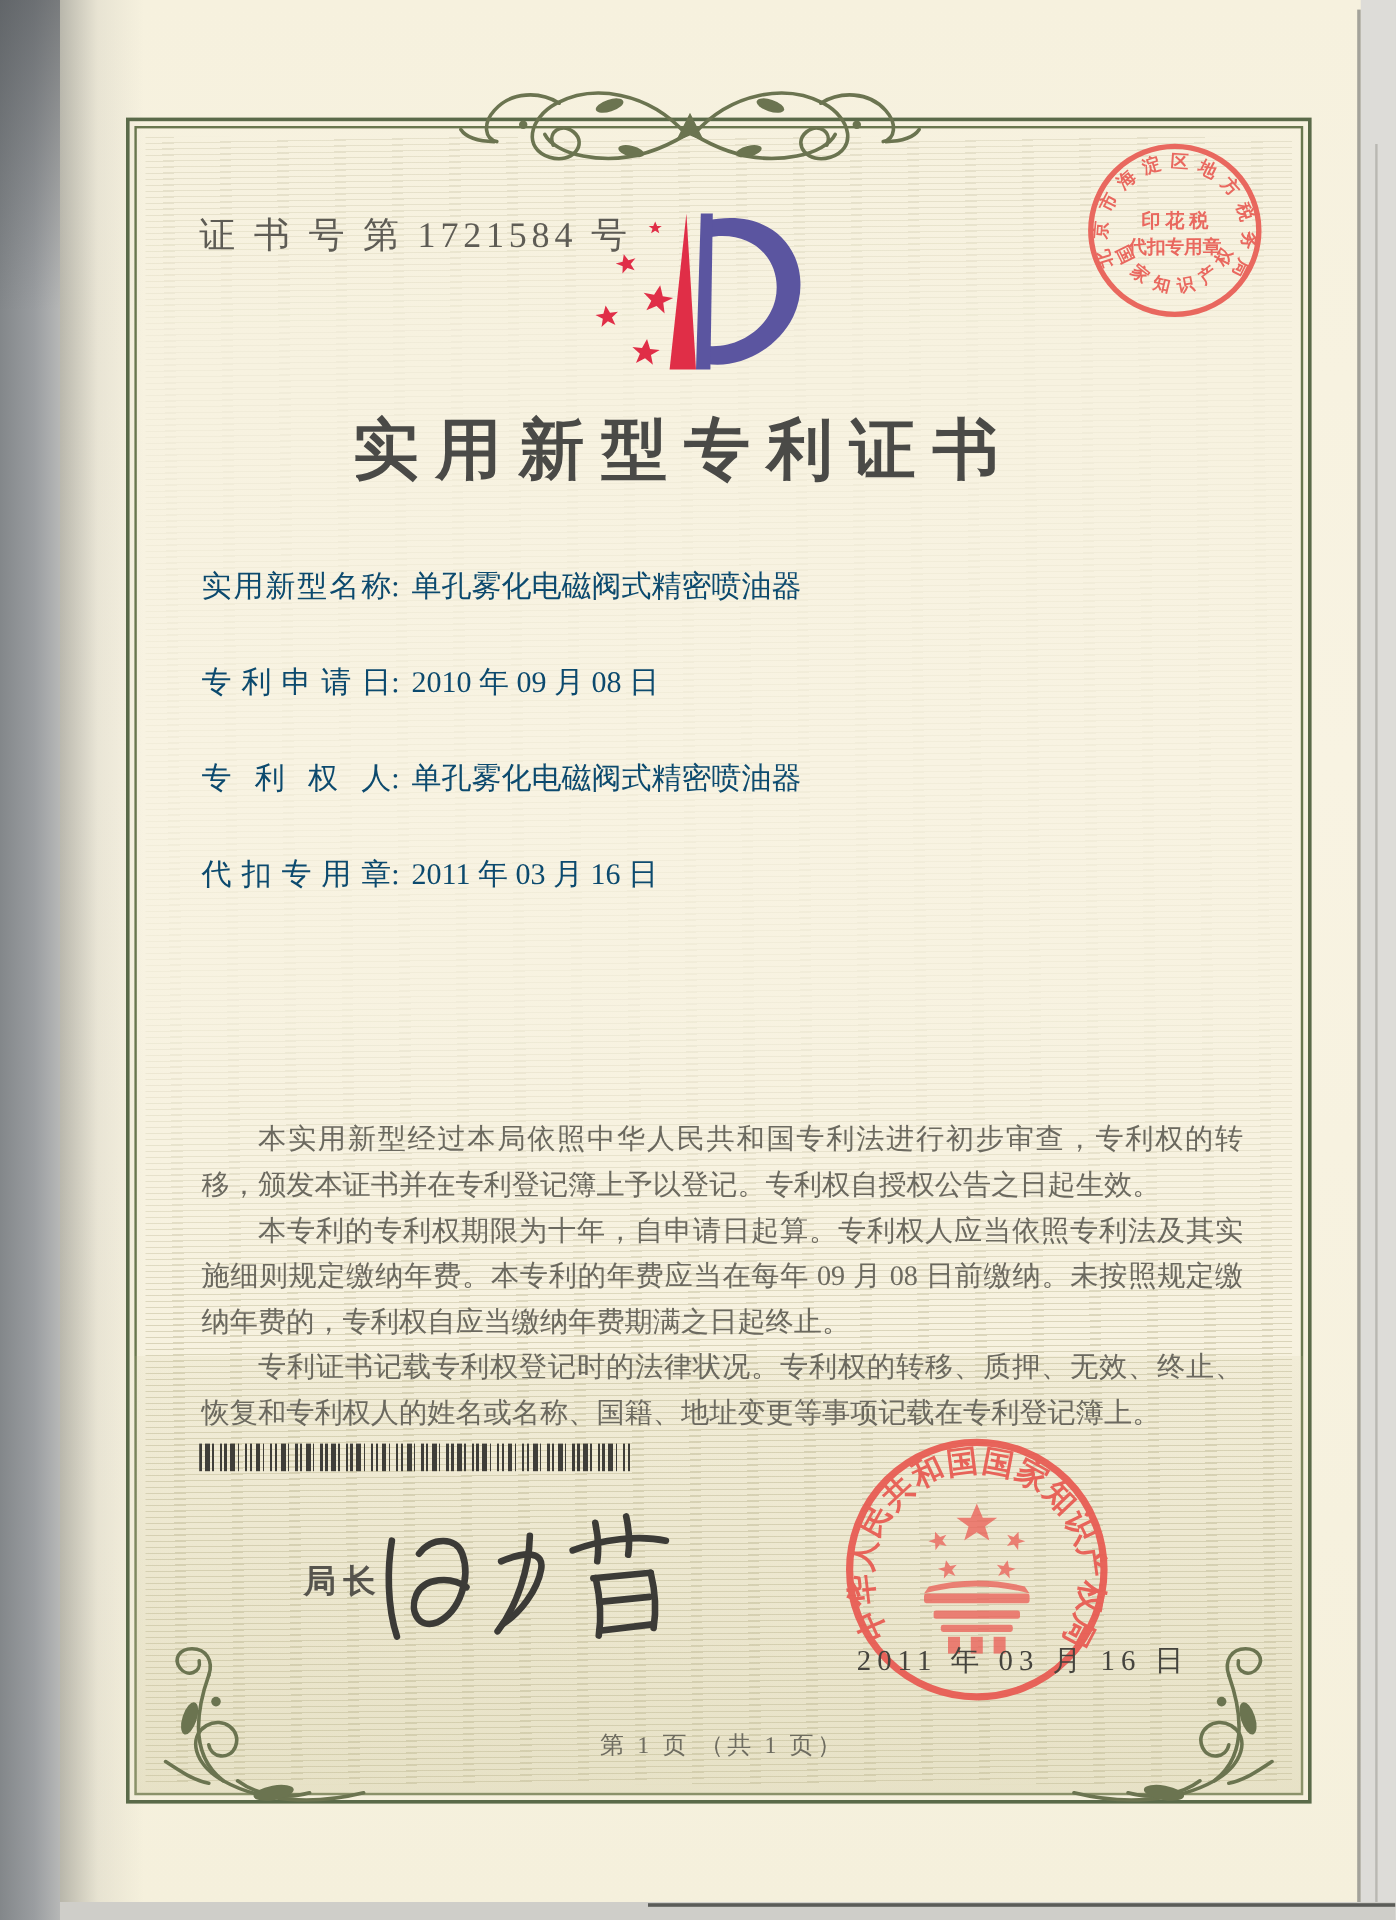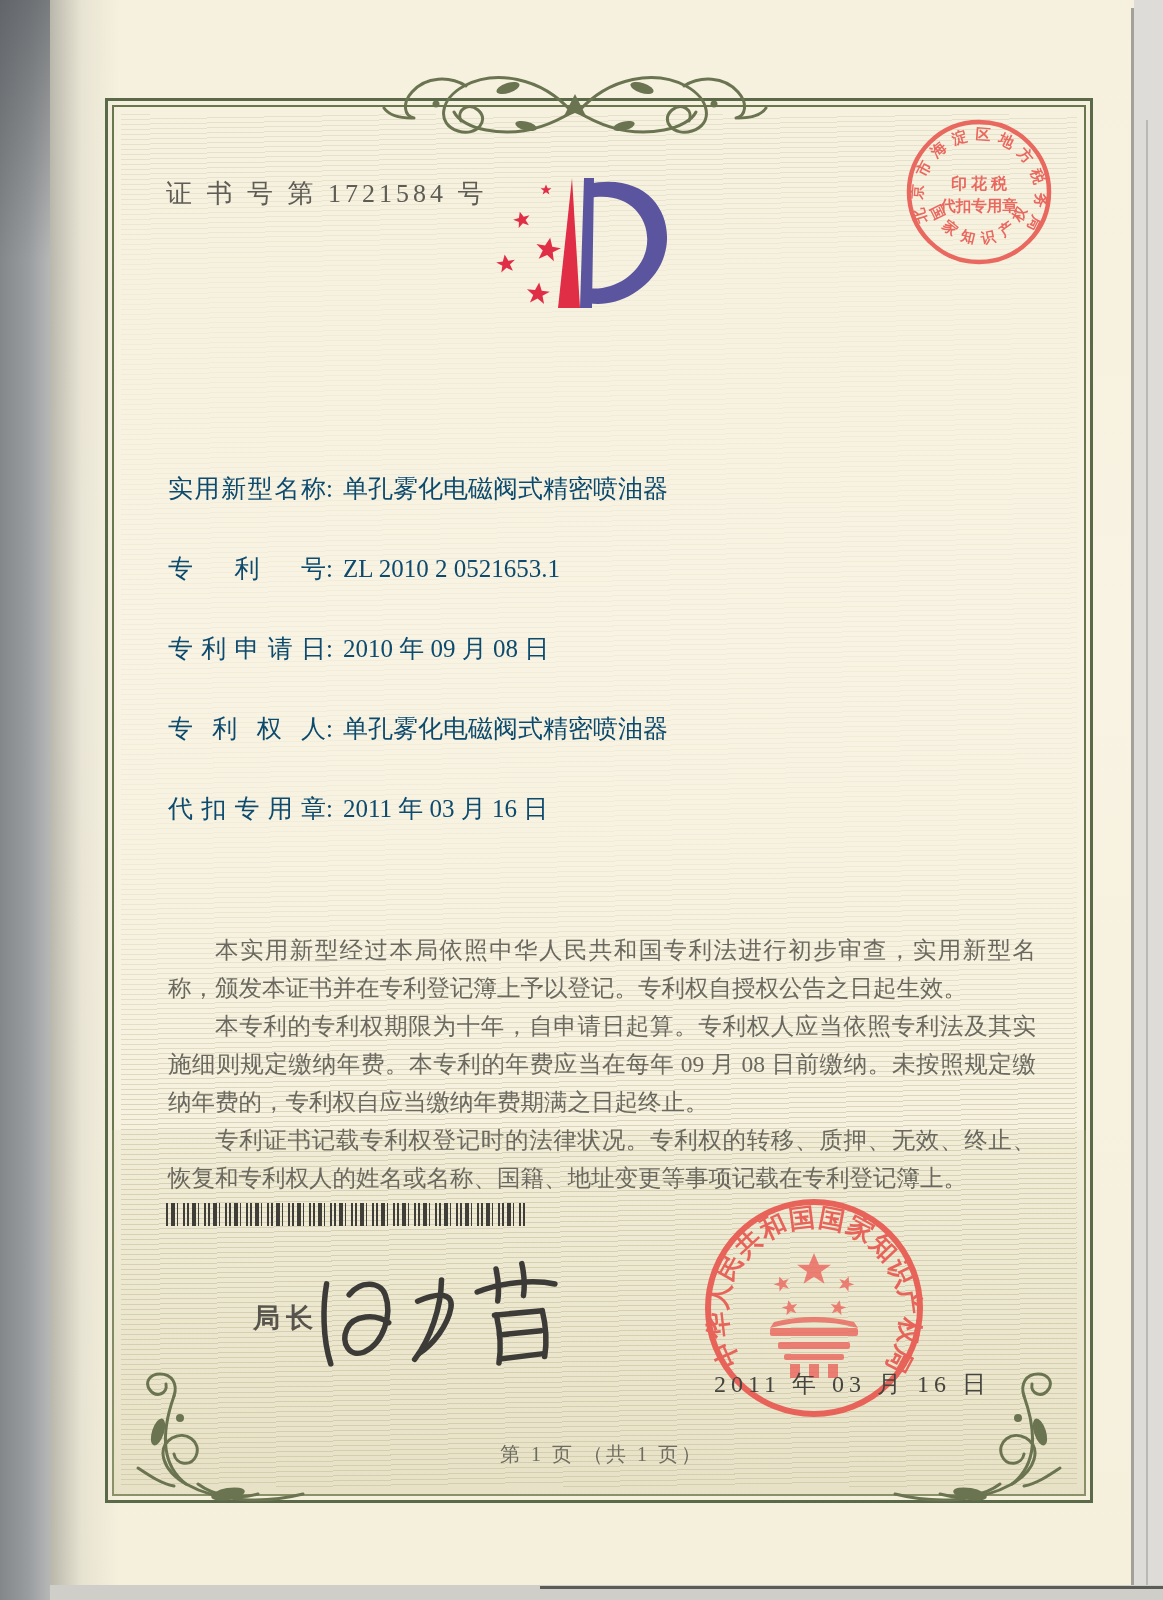--- a/index.html
+++ b/index.html
@@ -30,21 +30,21 @@
     -webkit-mask:linear-gradient(180deg,rgba(0,0,0,.5) 0 4%,rgba(0,0,0,.16) 12% 52%,rgba(0,0,0,.55) 64%,rgba(0,0,0,.95) 74% 100%);
     mask:linear-gradient(180deg,rgba(0,0,0,.5) 0 4%,rgba(0,0,0,.16) 12% 52%,rgba(0,0,0,.55) 64%,rgba(0,0,0,.95) 74% 100%);}
   .khaki-tint{position:absolute;left:112px;top:1130px;width:974px;height:366px;
     background:linear-gradient(180deg,rgba(205,199,158,.12),rgba(203,197,156,.34));z-index:1;}
 
   
   .orn{position:absolute;z-index:3;color:#6b7450;}
 
   
   .z{position:absolute;z-index:4;}
-  .cert-no{left:166px;top:176px;font-size:26px;letter-spacing:4px;color:#5e5c55;}
+  .cert-no{left:166px;top:176px;font-size:30px;letter-spacing:4px;color:#5e5c55;}
   .title{left:0;top:338px;width:1140px;text-align:center;font-size:55px;font-weight:bold;
     letter-spacing:14px;color:#4a4a47;}
   .fields{left:168px;top:472px;width:760px;color:#0c4a6e;font-size:25px;}
   .field-row{height:46px;margin-bottom:34px;white-space:nowrap;}
   .f-label{display:inline-block;width:158px;text-align:justify;text-align-last:justify;}
   .f-colon{display:inline-block;margin-right:10px;}
   .paras{left:168px;top:931px;width:868px;font-size:23.5px;line-height:38px;
     color:#6b695f;text-align:justify;}
   .paras p{margin:0;text-indent:2em;}
   .barcode{left:166px;top:1203px;width:362px;height:23px;z-index:4;
@@ -142,41 +142,39 @@
     </text>
     <text font-size="14.5" fill="#e8564e" font-weight="bold">
       <textPath href="#tax-bot-arc" startOffset="6" textLength="148">国家知识产权局</textPath>
     </text>
     <text x="76" y="73" text-anchor="middle" font-size="16" font-weight="bold" fill="#e8564e">印 花 税</text>
     <text x="76" y="95" text-anchor="middle" font-size="15.5" font-weight="bold" fill="#e8564e">代扣专用章</text>
   </svg>
 
   <div class="z cert-no">证 书 号 第 1721584 号</div>
 
+  <div class="z title">实用新型专利证书</div>
 
   <div class="z fields">
     <div class="field-row">
       <span class="f-label">实用新型名称</span><span class="f-colon">:</span><span class="f-value">单孔雾化电磁阀式精密喷油器</span>
     </div>
     <div class="field-row">
-      <span class="f-label">专利号</span><span class="f-colon">:</span><span class="f-value">ZL 2010 2 0521653.1</span>
-    </div>
-    <div class="field-row">
       <span class="f-label">专利申请日</span><span class="f-colon">:</span><span class="f-value">2010 年 09 月 08 日</span>
     </div>
     <div class="field-row">
       <span class="f-label">专利权人</span><span class="f-colon">:</span><span class="f-value">单孔雾化电磁阀式精密喷油器</span>
     </div>
     <div class="field-row">
       <span class="f-label">代扣专用章</span><span class="f-colon">:</span><span class="f-value">2011 年 03 月 16 日</span>
     </div>
   </div>
 
   <div class="z paras">
-    <p>本实用新型经过本局依照中华人民共和国专利法进行初步审查，实用新型名称，颁发本证书并在专利登记簿上予以登记。专利权自授权公告之日起生效。</p>
+    <p>本实用新型经过本局依照中华人民共和国专利法进行初步审查，专利权的转移，颁发本证书并在专利登记簿上予以登记。专利权自授权公告之日起生效。</p>
     <p>本专利的专利权期限为十年，自申请日起算。专利权人应当依照专利法及其实施细则规定缴纳年费。本专利的年费应当在每年 09 月 08 日前缴纳。未按照规定缴纳年费的，专利权自应当缴纳年费期满之日起终止。</p>
     <p>专利证书记载专利权登记时的法律状况。专利权的转移、质押、无效、终止、恢复和专利权人的姓名或名称、国籍、地址变更等事项记载在专利登记簿上。</p>
   </div>
 
   <div class="z barcode"></div>
 
   <div class="z director">局长</div>
 
   <svg class="z sig-svg" width="280" height="135" viewBox="0 0 280 135" aria-label="田力普">
     <g fill="none" stroke="#3c3b37" stroke-width="5.5" stroke-linecap="round" transform="rotate(-3 140 70)">

